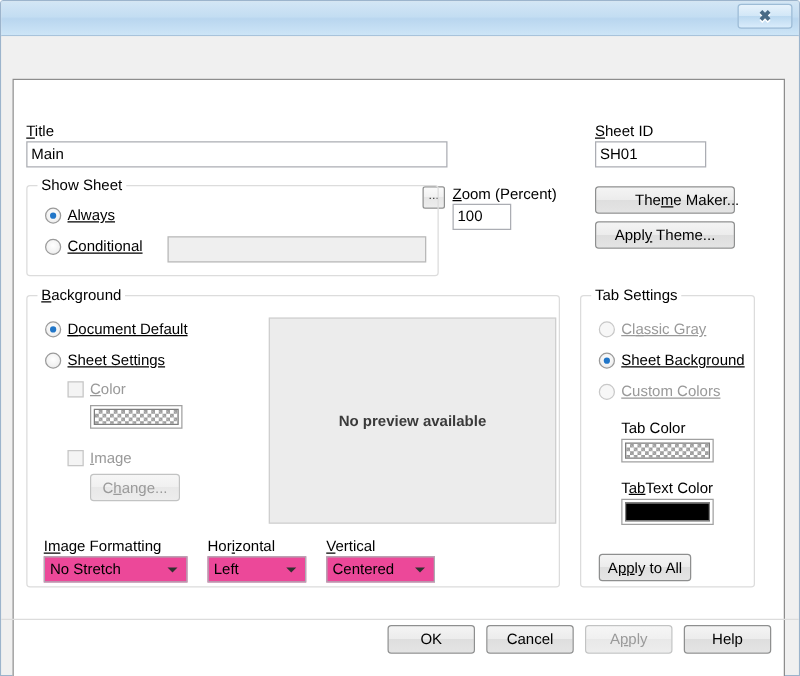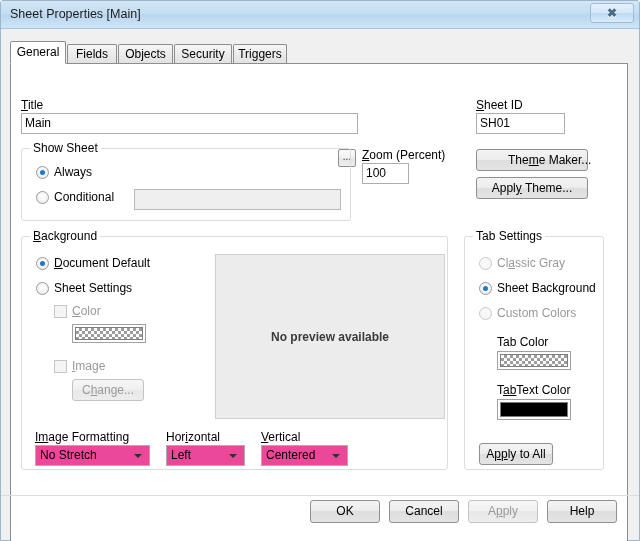--- a/index.html
+++ b/index.html
@@ -206,20 +206,21 @@
     background: #2176c8;
   }
   .radio.disabled .dot {
     border: 1px solid #c8c8c8;
     background: #f7f7f7;
   }
   .radio .rlabel {
     position: absolute;
     left: 18px; top: 0px;
     color: #000;
+    text-decoration: underline;
   }
   .radio.disabled .rlabel { color: #999999; }
   .radio .mn { text-decoration: underline; }
 
   
   .checkbox {
     position: absolute;
     font-size: 12px;
     white-space: nowrap;
     cursor: pointer;
@@ -341,35 +342,27 @@
     height: 23px;
     line-height: 21px;
   }
 </style>
 </head>
 <body>
 
 <div id="window">
 
   <div id="titlebar">
-    <div id="title-text">Sheet Properties [Main]</div>
     <div id="close-button">
       <div id="close-glyph">✖</div>
     </div>
   </div>
 
   <div id="client">
 
-    <div id="tabstrip">
-      <div class="tab active" style="left:0px;width:56px;">General</div>
-      <div class="tab" style="left:57px;width:50px;">Fields</div>
-      <div class="tab" style="left:108px;width:55px;">Objects</div>
-      <div class="tab" style="left:164px;width:58px;">Security</div>
-      <div class="tab" style="left:223px;width:54px;">Triggers</div>
-    </div>
 
     <div id="tabpage">
 
       <div class="label" style="left:10px;top:34px;"><span class="mn">T</span><span>itle</span></div>
       <div class="textbox" style="left:10px;top:49px;width:337px;height:21px;">Main</div>
       <div id="title-browse">...</div>
 
       <div class="groupbox" style="left:10px;top:84px;width:330px;height:73px;">
         <div class="group-title">Show Sheet</div>
         <div class="radio checked" style="left:14px;top:16px;">

